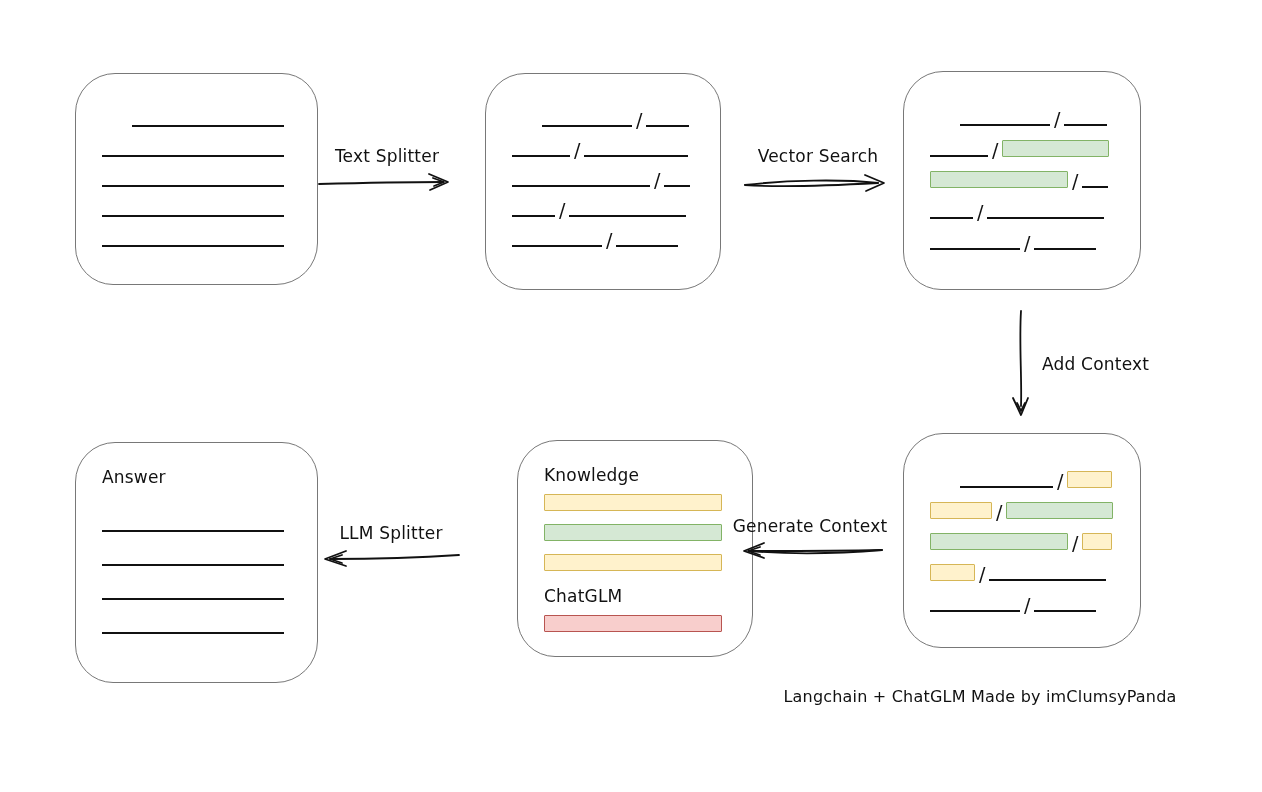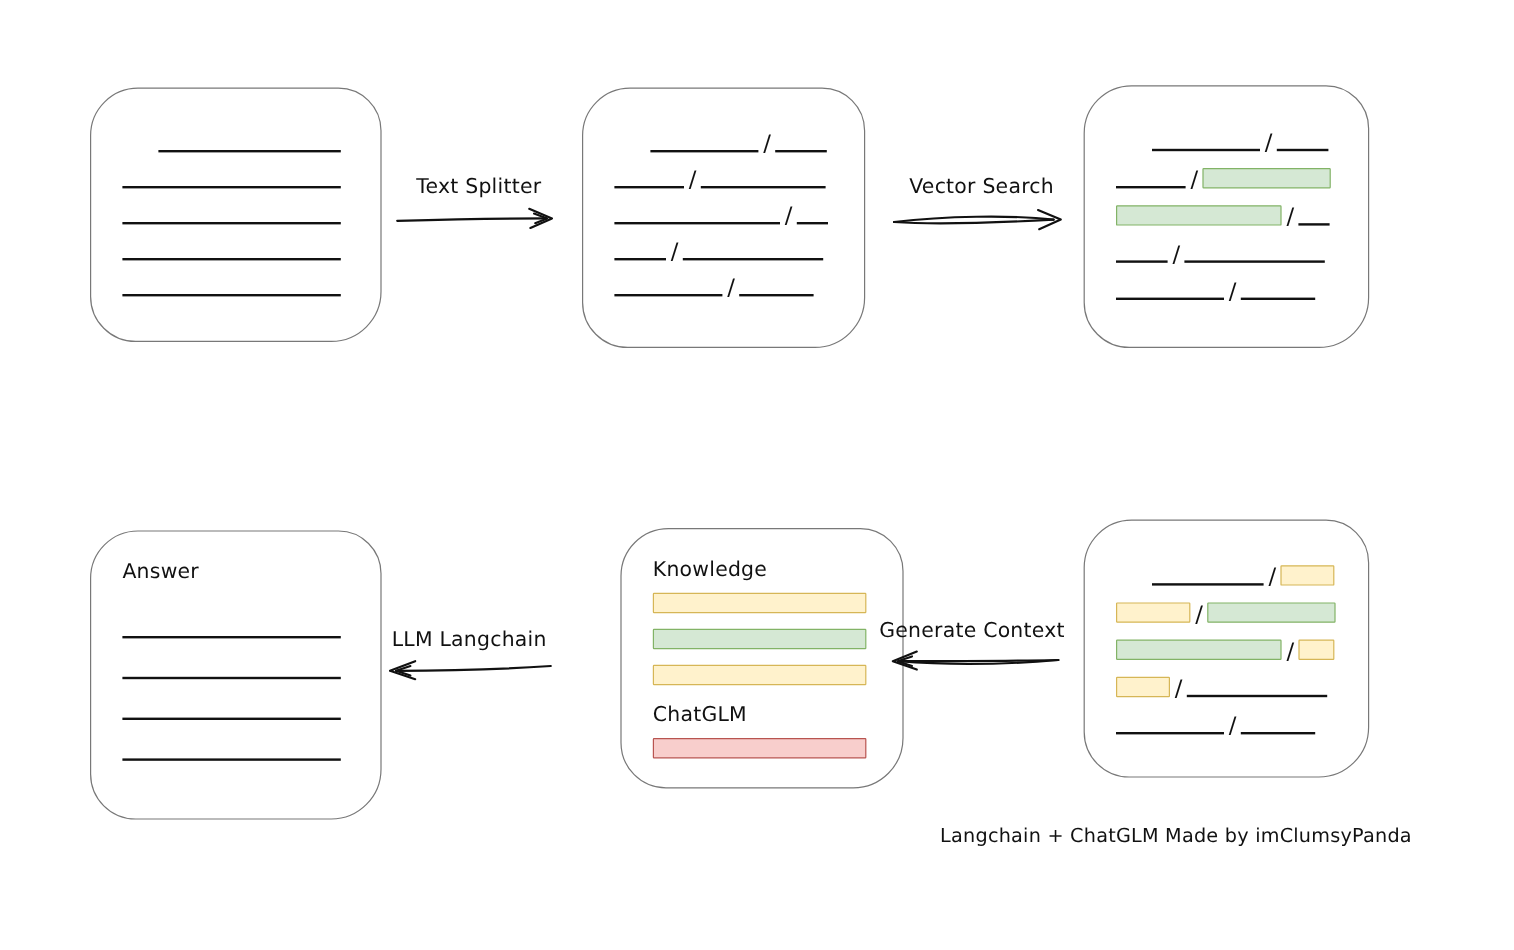--- a/index.html
+++ b/index.html
@@ -100,21 +100,21 @@
   }
   .arrow-group svg { display: block; }
   .arrow-stroke {
     fill: none;
     stroke: #111;
     stroke-width: 1.8;
     stroke-linecap: round;
     stroke-linejoin: round;
   }
 
-  #arrow-text-splitter   { left: 328px; top: 146px; width: 142px; }
+  #arrow-text-splitter   { left: 316px; top: 146px; width: 142px; }
   #arrow-vector-search   { left: 742px; top: 146px; width: 152px; justify-content: space-between; }
   #arrow-generate-prompt { left: 735px; top: 516px; width: 150px; }
   #arrow-llm-response    { left: 320px; top: 523px; width: 142px; }
 
   #arrow-add-context { left: 1008px; top: 308px; width: 160px; height: 112px; flex-direction: row; align-items: center; }
   #arrow-add-context .arrow-label { margin-left: 8px; }
 
   
   .caption {
     position: absolute;
@@ -291,33 +291,41 @@
 
   <div class="arrow-group" id="arrow-vector-search">
     <span class="arrow-label">Vector Search</span>
     <svg width="152" height="28" viewBox="0 0 152 28">
       <path class="arrow-stroke" d="M3 18 C 45 13, 100 12, 136 16"></path>
       <path class="arrow-stroke" d="M3 18 C 45 21, 100 18, 136 16"></path>
       <path class="arrow-stroke" d="M123 8 L142 16 L124 24"></path>
     </svg>
   </div>
 
+  <div class="arrow-group" id="arrow-add-context">
+    <svg width="26" height="112" viewBox="0 0 26 112">
+      <path class="arrow-stroke" d="M13 3 C 11 35, 14 70, 13 98"></path>
+      <path class="arrow-stroke" d="M5 90 L13 107 L20 90"></path>
+      <path class="arrow-stroke" d="M9 95 L13 103 L17 95"></path>
+    </svg>
+    <span class="arrow-label">Add Context</span>
+  </div>
 
   <div class="arrow-group" id="arrow-generate-prompt">
     <span class="arrow-label">Generate Context</span>
     <svg width="150" height="26" viewBox="0 0 150 26">
       <path class="arrow-stroke" d="M147 13 C 100 17, 50 17, 14 14"></path>
       <path class="arrow-stroke" d="M147 13 C 100 14, 50 14, 14 14"></path>
       <path class="arrow-stroke" d="M29 6 L9 14 L29 21"></path>
       <path class="arrow-stroke" d="M25 10 L13 14 L25 18"></path>
     </svg>
   </div>
 
   <div class="arrow-group" id="arrow-llm-response">
-    <span class="arrow-label">LLM Langchain</span>
+    <span class="arrow-label">LLM Splitter</span>
     <svg width="142" height="26" viewBox="0 0 142 26">
       <path class="arrow-stroke" d="M139 11 C 95 14, 50 15, 10 15"></path>
       <path class="arrow-stroke" d="M26 7 L5 15 L26 22"></path>
       <path class="arrow-stroke" d="M22 11 L10 15 L22 19"></path>
     </svg>
   </div>
 
   <div class="caption">Langchain + ChatGLM Made by imClumsyPanda</div>
 
 </div>

